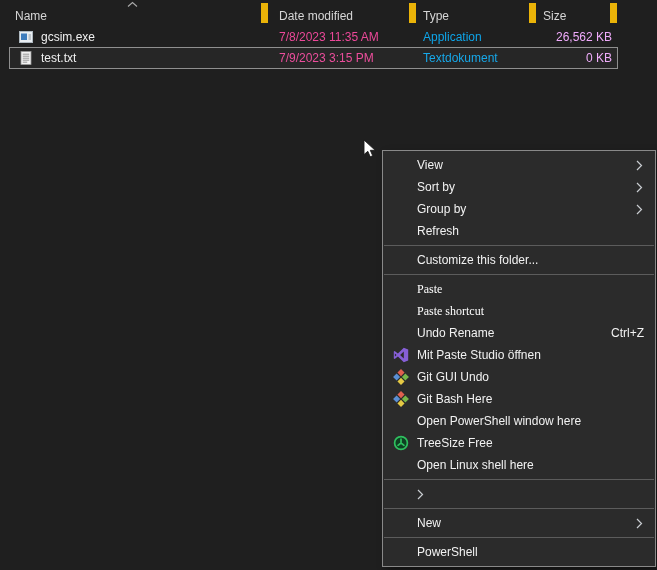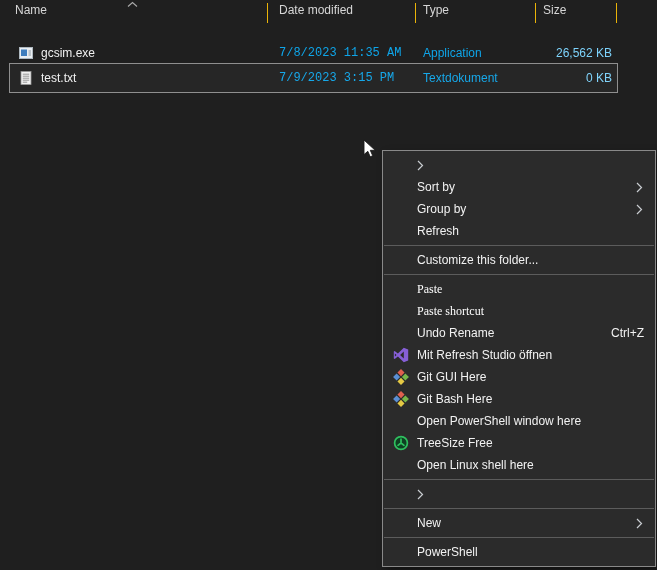--- a/index.html
+++ b/index.html
@@ -3,38 +3,38 @@
 <meta charset="utf-8">
 <style>
   html,body{margin:0;padding:0;}
   body{
     width:657px;height:570px;position:relative;overflow:hidden;
     background:#1f1f1f;color:#f0f0f0;
     font-family:"Liberation Sans", sans-serif;font-size:12px;
   }
   
   .header-row{display:flex;height:26px;align-items:center;position:relative;}
-  .hcell{height:20px;display:flex;align-items:flex-start;box-sizing:border-box;
-         border-right:1px solid #eab308;color:#d6d6d6;}
+  .hcell{height:20px;display:flex;align-items:flex-end;box-sizing:border-box;
+         border-right:7px solid #eab308;color:#d6d6d6;}
   .hcell.name{width:268px;padding-left:15px;}
   .hcell.date{width:148px;padding-left:11px;}
   .hcell.type{width:120px;padding-left:7px;}
   .hcell.size{width:81px;padding-left:7px;}
   .sort-chevron{position:absolute;left:127px;top:1px;line-height:0;}
   
-  .rows{margin-top:16px;}
+  .rows{margin-top:0;}
   .file-row{display:flex;height:21px;align-items:center;position:relative;}
-  .file-row.selected{height:30px;}
+  .file-row.selected{height:22px;}
   .selection-outline{position:absolute;left:9px;right:39px;top:0;bottom:0;
     border:1px solid #8f8f8f;background:rgba(255,255,255,0.035);pointer-events:none;}
   .c-name{width:268px;display:flex;align-items:center;padding-left:18px;
           box-sizing:border-box;gap:7px;position:relative;}
-  .c-date{width:148px;padding-left:11px;box-sizing:border-box;color:#0ea5e9;font-family:Liberation Mono, monospace;}
+  .c-date{width:148px;padding-left:11px;box-sizing:border-box;color:#ec4899;}
   .c-type{width:120px;padding-left:7px;box-sizing:border-box;color:#0ea5e9;}
-  .c-size{width:81px;text-align:right;padding-right:5px;box-sizing:border-box;color:#7dd3fc;}
+  .c-size{width:81px;text-align:right;padding-right:5px;box-sizing:border-box;color:#f0abfc;}
   .file-icon{width:16px;height:16px;flex:0 0 16px;line-height:0;}
   
   .context-menu{position:absolute;left:382px;top:150px;width:274px;box-sizing:border-box;
     background:#2b2b2b;border:1px solid #898989;padding:3px 0;
     box-shadow:4px 4px 8px rgba(0,0,0,0.45);}
   .menu-item{height:22px;display:flex;align-items:center;padding:0 11px 0 0;
     color:#f2f2f2;white-space:nowrap;}
   .menu-item.disabled{color:#ffffff;font-family:Liberation Serif, serif;}
   .mi-icon{width:34px;flex:0 0 34px;display:flex;align-items:center;
            justify-content:flex-start;padding-left:10px;box-sizing:border-box;line-height:0;}
@@ -107,20 +107,21 @@
     <div class="c-type">Textdokument</div>
     <div class="c-size">0 KB</div>
   </div>
 
 </div>
 
 <div class="context-menu">
 
   <div class="menu-item">
     <span class="mi-icon"></span>
+    <span class="mi-label">View</span>
     <span class="mi-arrow">
       <svg width="7" height="11" viewBox="0 0 7 11">
           <polyline points="1,1 5.5,5.5 1,10" fill="none" stroke="#c9cdd1" stroke-width="1.2"></polyline>
         </svg>
     </span>
   </div>
 
   <div class="menu-item">
     <span class="mi-icon"></span>
     <span class="mi-label">Sort by</span>
@@ -172,35 +173,35 @@
   </div>
 
   <div class="menu-item">
     <span class="mi-icon">
       <svg width="16" height="16" viewBox="0 0 16 16">
         <path fill="#865fd6" fill-rule="evenodd" d="M10.8,0.8 L15.2,2.5 V13.5 L10.8,15.2 L4.9,9.6 L1.7,12.1 L0.8,11.6 V4.4 L1.7,3.9 L4.9,6.4 Z
              M10.8,4.6 L7.1,8 L10.8,11.4 Z
              M1.9,6.6 L3.6,8 L1.9,9.4 Z"></path>
       </svg>
     </span>
-    <span class="mi-label">Mit Refresh Studio öffnen</span>
+    <span class="mi-label">Mit Paste Studio öffnen</span>
   </div>
 
   <div class="menu-item">
     <span class="mi-icon">
       <svg width="16" height="16" viewBox="0 0 16 16">
         <g transform="translate(8,8) rotate(45)">
           <rect x="-5.6" y="-5.6" width="5" height="5" fill="#e0604f"></rect>
           <rect x="0.6" y="-5.6" width="5" height="5" fill="#79b74a"></rect>
           <rect x="0.6" y="0.6" width="5" height="5" fill="#e5c944"></rect>
           <rect x="-5.6" y="0.6" width="5" height="5" fill="#5a8fd4"></rect>
         </g>
       </svg>
     </span>
-    <span class="mi-label">Git GUI Here</span>
+    <span class="mi-label">Git GUI Undo</span>
   </div>
 
   <div class="menu-item">
     <span class="mi-icon">
       <svg width="16" height="16" viewBox="0 0 16 16">
         <g transform="translate(8,8) rotate(45)">
           <rect x="-5.6" y="-5.6" width="5" height="5" fill="#e0604f"></rect>
           <rect x="0.6" y="-5.6" width="5" height="5" fill="#79b74a"></rect>
           <rect x="0.6" y="0.6" width="5" height="5" fill="#e5c944"></rect>
           <rect x="-5.6" y="0.6" width="5" height="5" fill="#5a8fd4"></rect>

